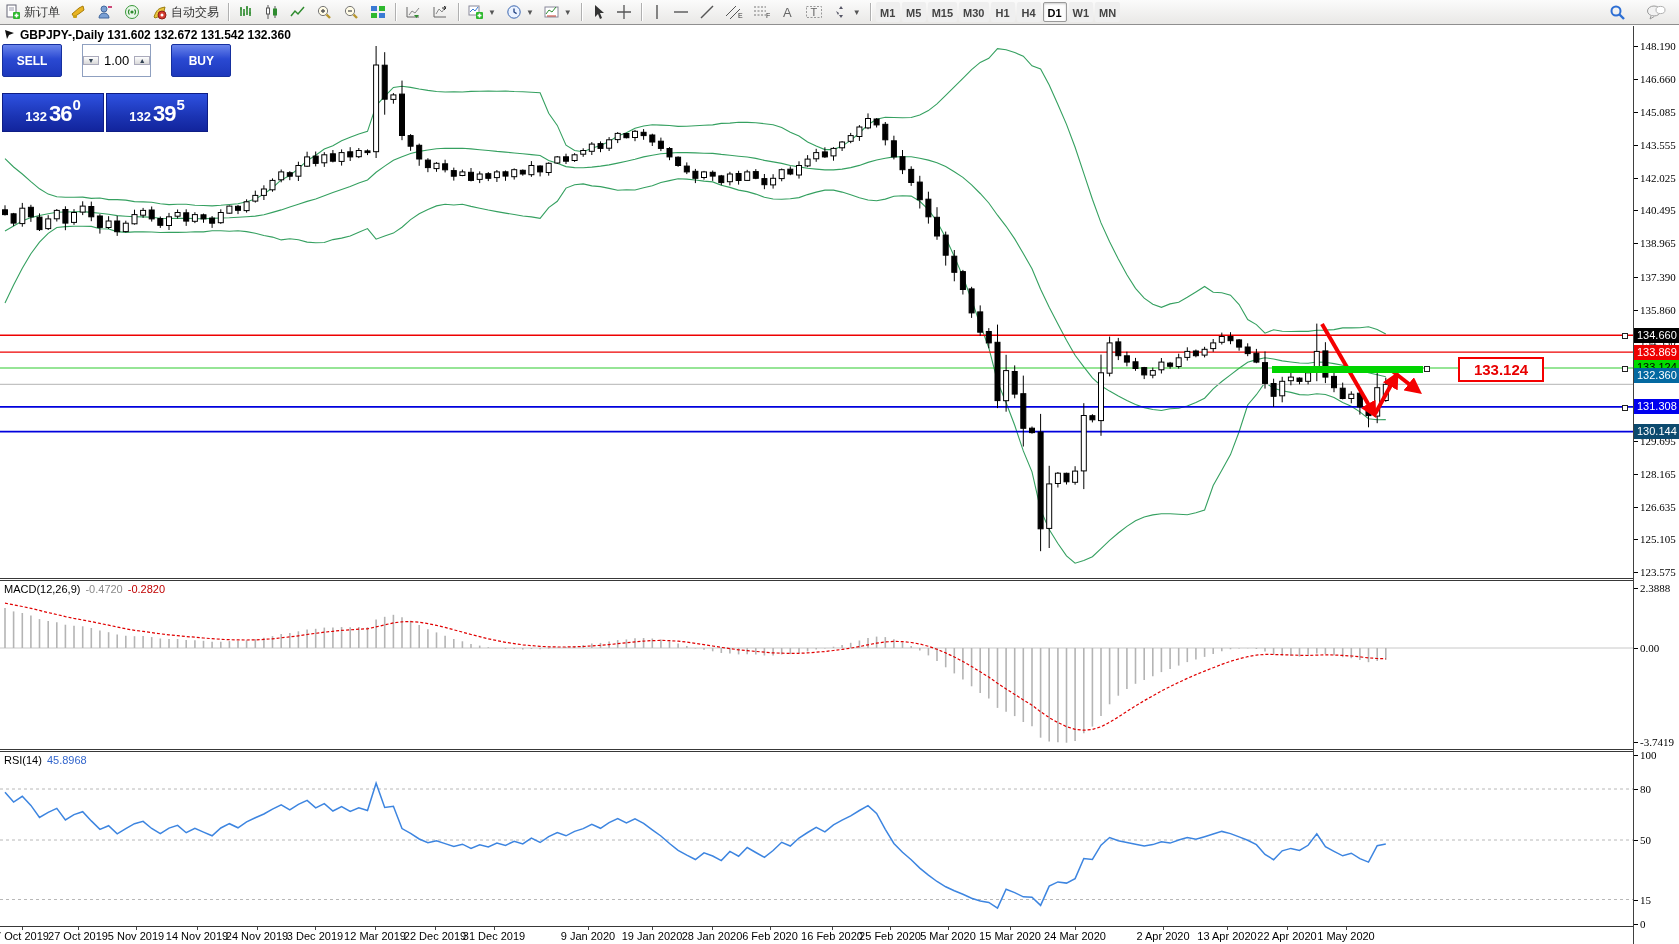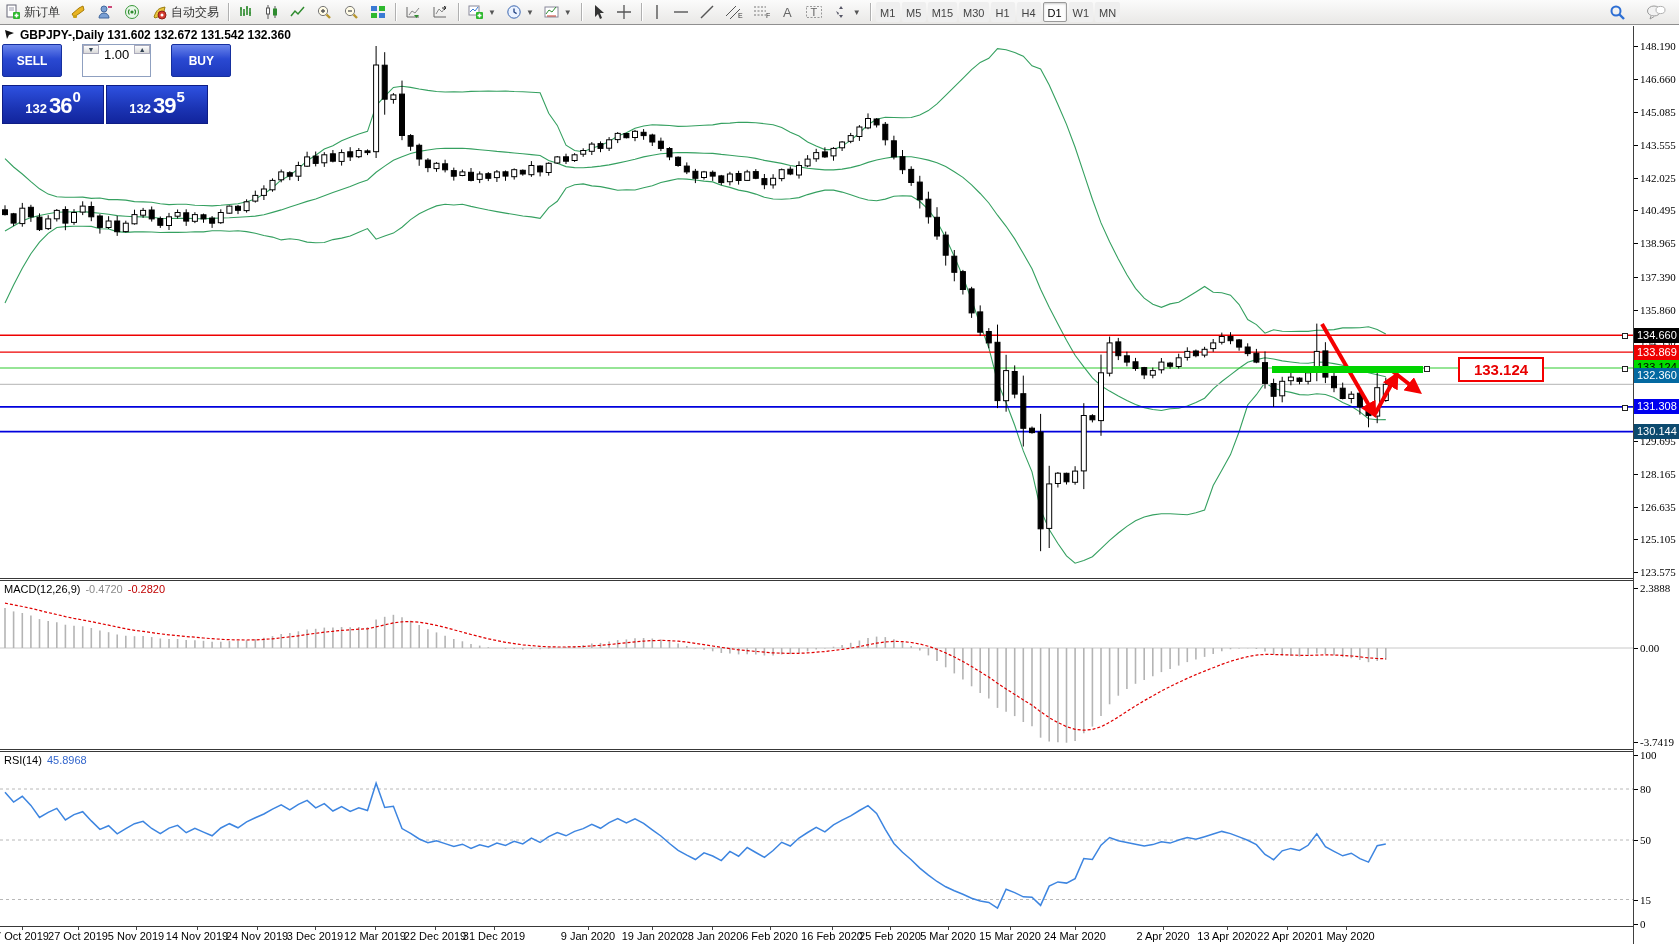--- a/index.html
+++ b/index.html
@@ -8,21 +8,21 @@
 
 .toolbar{position:absolute;left:0;top:0;width:1679px;height:25px;
   background:linear-gradient(#fbfbfb,#e9e8e6);border-bottom:1px solid #8f8f8f;
   display:flex;align-items:center;padding:0;box-sizing:border-box;font-size:12px;color:#333;}
 .tb-group{display:flex;align-items:center;height:24px;}
 .tb-btn{display:flex;align-items:center;gap:3px;height:22px;padding:0 4px;border:1px solid transparent;
   background:transparent;font-family:"Liberation Sans",sans-serif;font-size:12px;color:#333;border-radius:2px;}
 .tb-sep{width:1px;height:18px;background:#b0b0b0;margin:0 4px;box-shadow:1px 0 0 #fff;}
 .tb-caret{font-size:8px;color:#555;margin-left:1px;}
 .tf-btn{min-width:24px;height:20px;margin:12px 1px;padding:0 3px;line-height:20px;
-  font-size:11px;font-weight:normal;color:#444;border:1px solid transparent;border-radius:2px;}
+  font-size:11px;font-weight:bold;color:#444;border:1px solid transparent;border-radius:2px;}
 .tf-btn.active{background:#fdfdfd;border:1px solid #9a9a9a;box-shadow:inset 0 1px 2px #ccc;color:#000;}
 .tb-right{position:absolute;right:8px;top:0;height:24px;display:flex;align-items:center;gap:10px;}
 
 .pane-sep{position:absolute;left:0;width:1679px;height:3px;border-top:1px solid #383838;border-bottom:1px solid #383838;background:#fff;box-sizing:border-box;}
 .chart-svg{position:absolute;left:0;background:#fff;}
 .axis-col{position:absolute;left:1633px;top:26px;width:46px;height:918px;background:#fff;border-left:1px solid #404040;box-sizing:border-box;}
 .tick-label{position:absolute;left:6px;font-size:11px;color:#000;white-space:nowrap;line-height:14px;font-family:Liberation Serif, serif;}
 .tick-label::before{content:"";position:absolute;left:-6px;top:7px;width:4px;height:1px;background:#000;}
 .price-badge{position:absolute;left:0;width:45px;height:15px;line-height:15px;font-size:11px;padding-left:3px;box-sizing:border-box;white-space:nowrap;}
 .symbol-title{position:absolute;left:5px;top:28px;display:flex;align-items:center;gap:5px;
@@ -33,25 +33,25 @@
 .ind-label .vb{color:#3366cc;margin-left:5px;}
 
 .time-axis{position:absolute;left:0;top:926px;width:1633px;height:18px;background:#fff;border-top:1px solid #383838;}
 .time-label{position:absolute;top:3px;transform:translateX(-50%);font-size:11px;color:#000;white-space:nowrap;}
 .time-tick{position:absolute;top:0;width:1px;height:3px;background:#444;}
 
 .trade-panel{position:absolute;left:2px;top:44px;width:206px;height:62px;z-index:6;}
 .tp-row1{display:flex;height:33px;gap:20px;}
 .tp-btn{flex:0 0 60px;display:flex;align-items:center;justify-content:center;color:#fff;font-size:12px;font-weight:bold;
   background:linear-gradient(#6a85ec,#2a49d2 45%,#1d38bc);border:1px solid #16309f;border-radius:2px;box-sizing:border-box;}
-.vol-box{flex:1;display:flex;align-items:flex-start;background:#fff;border:1px solid #8fa0c0;box-sizing:border-box;}
+.vol-box{flex:1;display:flex;align-items:center;background:#fff;border:1px solid #8fa0c0;box-sizing:border-box;}
 .vol-btn{width:16px;display:flex;align-items:center;justify-content:center;font-size:7px;color:#345;
   background:linear-gradient(#fefefe,#d9d9d9);border:1px solid #aab;box-sizing:border-box;}
 .vol-value{flex:1;text-align:right;padding:0 5px;font-size:13px;line-height:19px;color:#000;}
-.tp-prices{display:flex;height:39px;margin-top:8px;gap:2px;}
+.tp-prices{display:flex;height:39px;margin-top:16px;gap:2px;}
 .price-box{flex:1;display:flex;align-items:flex-end;justify-content:center;color:#fff;
   background:linear-gradient(#2e51e0,#1b34b4 60%,#12249c);border:1px solid #0e1d85;box-sizing:border-box;padding-bottom:2px;}
 .p-small{font-size:13px;font-weight:bold;margin:0 2px 5px 0;}
 .p-big{font-size:22px;font-weight:bold;line-height:31px;letter-spacing:-1px;}
 .p-sup{font-size:15px;font-weight:bold;margin:0 0 16px 1px;}
 
 .green-bar{position:absolute;left:1272px;top:366px;width:151px;height:7px;background:#00d400;z-index:4;}
 .cn-note{position:absolute;left:1404px;top:294px;font-size:30px;font-weight:bold;color:#00e01e;
   letter-spacing:1px;z-index:6;text-shadow:1px 1px 0 #0a5a0a,-1px -1px 0 #0a5a0a,1px -1px 0 #0a5a0a,-1px 1px 0 #0a5a0a;white-space:nowrap;}
 .price-note{position:absolute;left:1458px;top:357px;width:82px;height:21px;background:#fff;border:2px solid #f40000;

